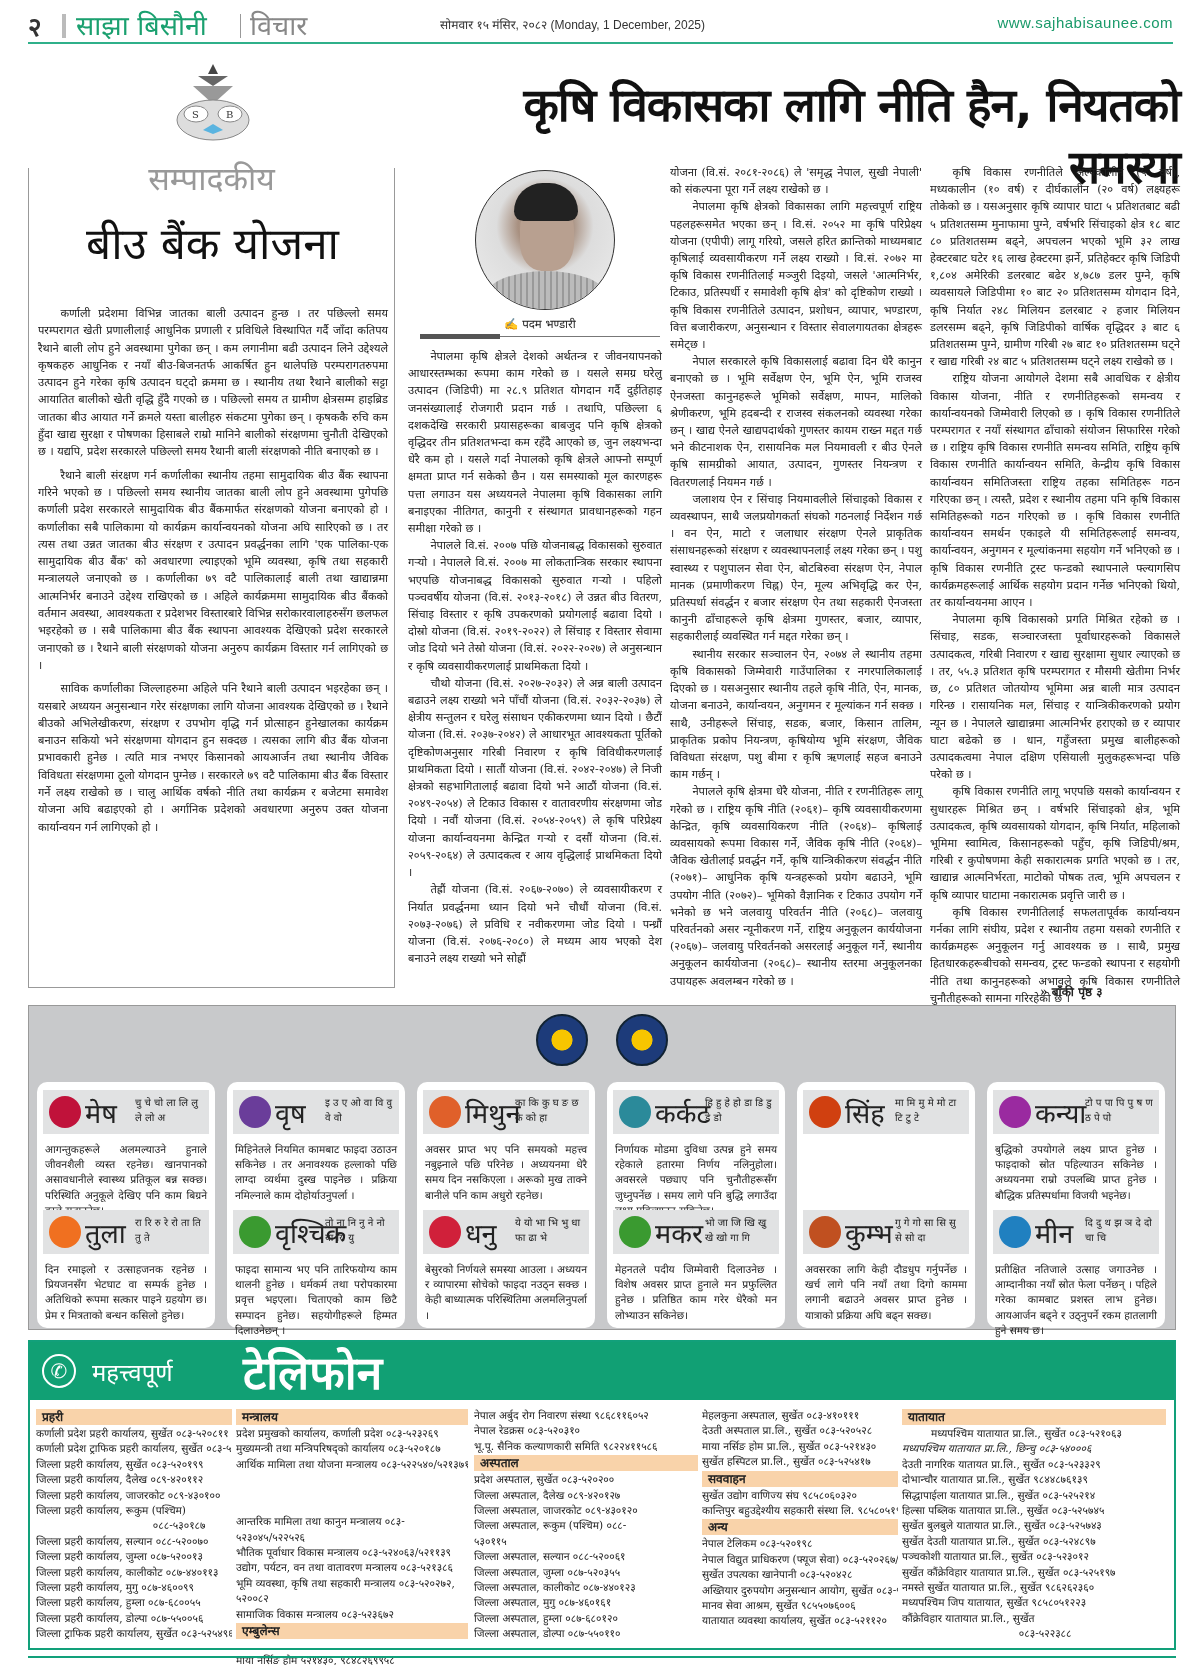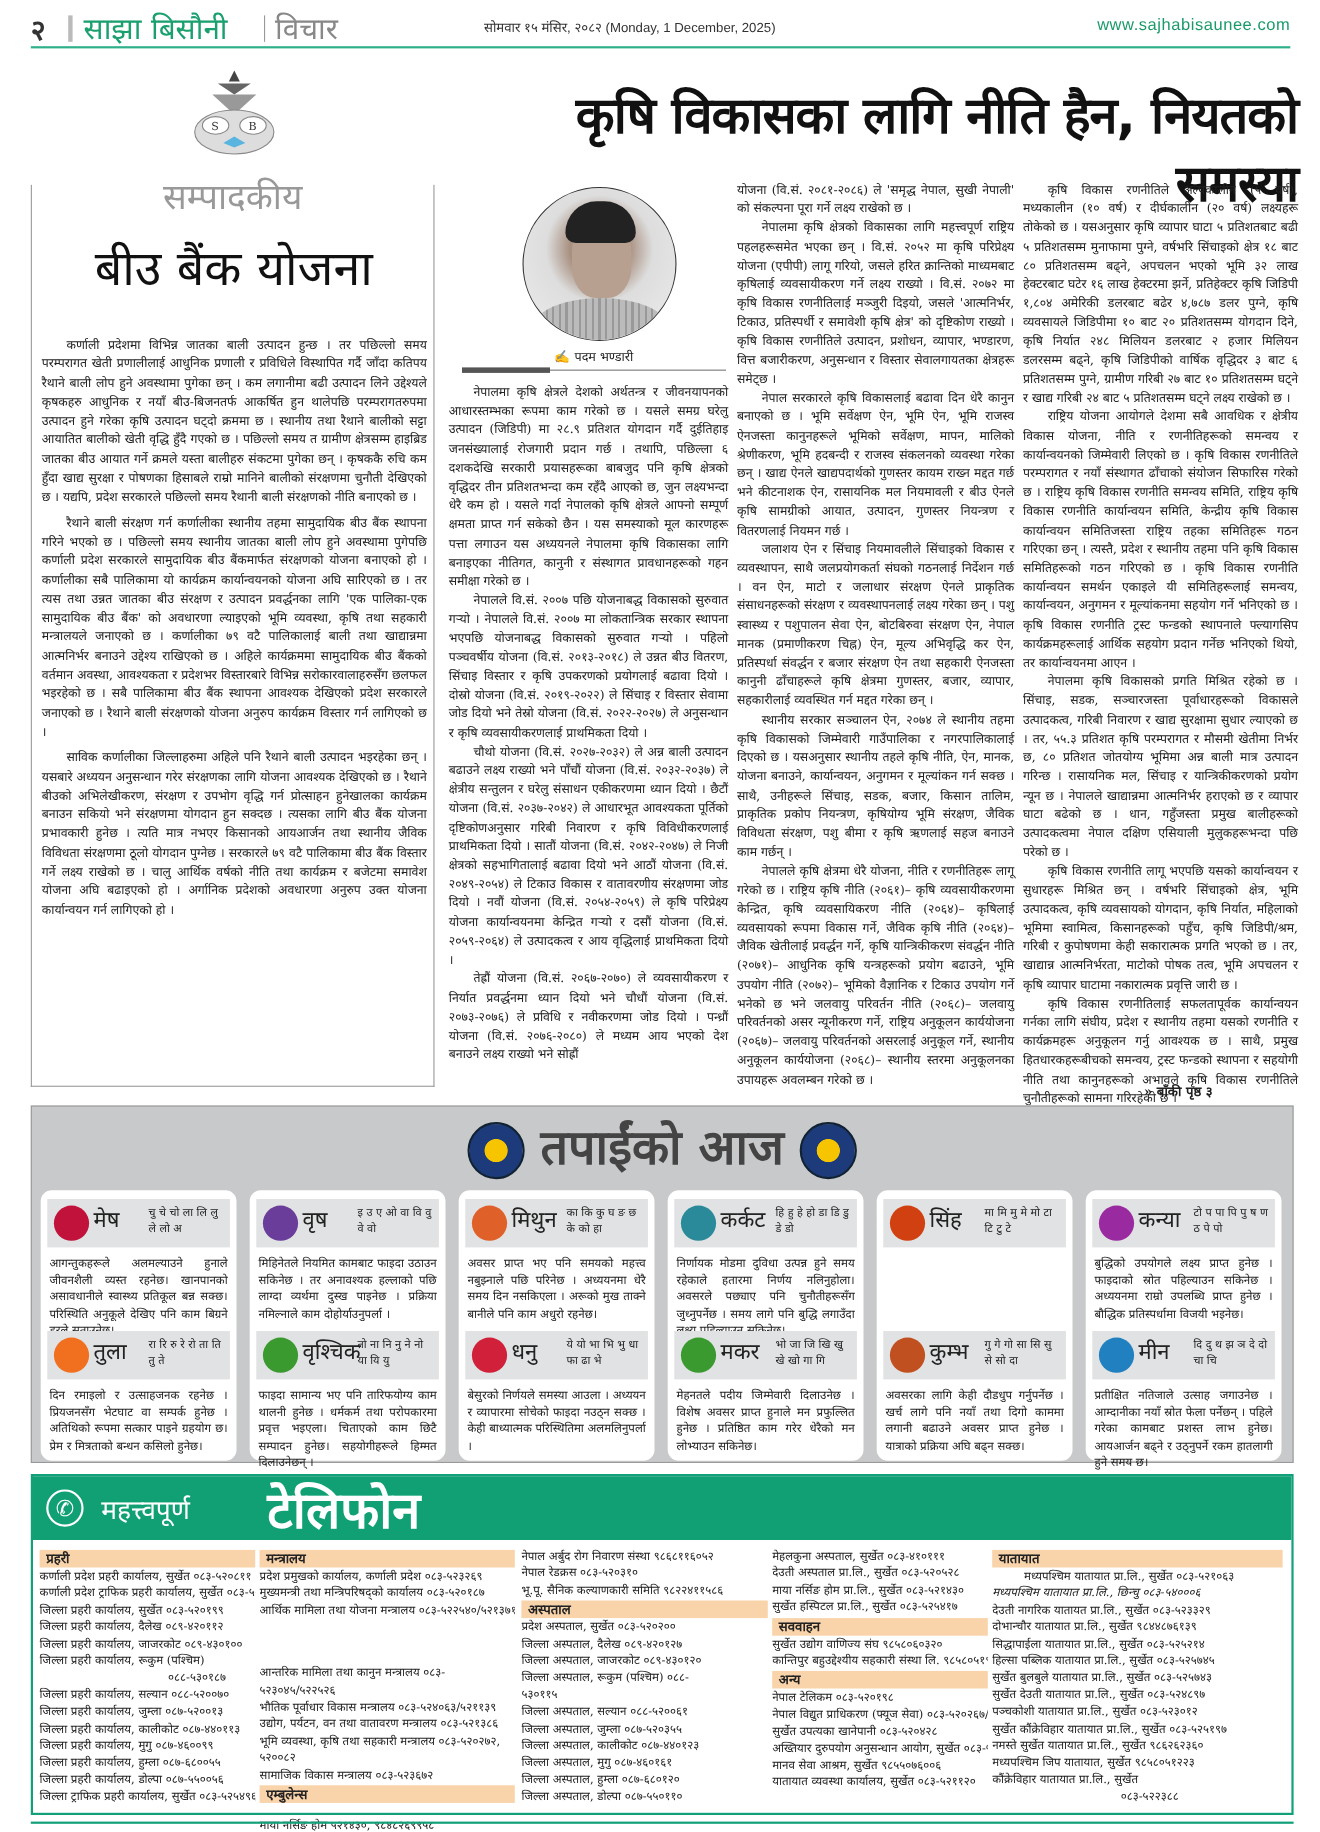--- a/index.html
+++ b/index.html
@@ -29,21 +29,21 @@
 .bybar2{position:absolute;left:420px;top:334px;width:80px;height:5px;background:#555}
 .col{position:absolute;font-size:11.2px;line-height:17.2px;text-align:justify}
 .col p{text-indent:2em}
 .more{position:absolute;left:1040px;top:983px;font-size:12px;font-weight:bold}
 .horo{position:absolute;left:28px;top:1005px;width:1148px;height:325px;background:#c8c9cb;border:1px solid #999}
 .horotitle{position:absolute;left:0;top:5px;width:100%;text-align:center;font-size:44px;font-weight:bold;color:#444;font-family:"DejaVu Sans",sans-serif}
 .wheel{display:inline-block;width:52px;height:52px;border-radius:50%;background:radial-gradient(circle,#f7c500 0 30%,#1d3b7a 32% 70%,#2a5aa0 72%);vertical-align:middle;margin:0 14px;border:2px solid #123}
 .hcard{position:absolute;width:178px;height:246px;background:#fff;border-radius:10px;top:76px}
 .sign{position:absolute;left:6px;width:166px;height:44px;background:#e1e2e3}
 .sign .ic{position:absolute;left:6px;top:6px;width:32px;height:32px;border-radius:50%}
-.sign .nm{position:absolute;left:42px;top:4px;font-size:20px;color:#222;font-family:"DejaVu Sans",sans-serif}
+.sign .nm{position:absolute;left:42px;top:4px;font-size:27px;color:#222;font-family:"DejaVu Sans",sans-serif}
 .sign .lt{position:absolute;right:6px;top:5px;width:68px;font-size:10px;line-height:15px;color:#222;text-align:left}
 .htext{position:absolute;left:8px;width:162px;font-size:10.5px;line-height:15.2px;text-align:justify}
 .tel{position:absolute;left:28px;top:1340px;width:1148px;height:310px;border:2px solid #12a07a}
 .telhdr{position:absolute;left:0;top:0;width:100%;height:58px;background:#11a074;color:#fff}
 .telicon{position:absolute;left:12px;top:12px;width:34px;height:34px;border:2px solid #fff;border-radius:50%;text-align:center;font-size:20px;line-height:30px}
 .tel1{position:absolute;left:62px;top:13px;font-size:24px;font-family:"DejaVu Sans",sans-serif}
 .tel2{position:absolute;left:213px;top:-2px;font-size:46px;font-weight:bold;font-family:"DejaVu Sans",sans-serif}
 .tcol{position:absolute;top:66px;font-size:10.5px;line-height:15.4px;white-space:nowrap}
 .tcat{background:#f9d3aa;font-weight:bold;padding-left:6px;font-size:12px;line-height:16px;margin:1px 0}
 .bottomline{position:absolute;left:28px;top:1656px;width:1148px;height:2px;background:#12a07a}
@@ -109,21 +109,21 @@
 <div class="col" style="left:930px;top:164px;width:250px">
   <p>कृषि विकास रणनीतिले अल्पकालीन (५ वर्ष), मध्यकालीन (१० वर्ष) र दीर्घकालीन (२० वर्ष) लक्ष्यहरू तोकेको छ । यसअनुसार कृषि व्यापार घाटा ५ प्रतिशतबाट बढी ५ प्रतिशतसम्म मुनाफामा पुग्ने, वर्षभरि सिंचाइको क्षेत्र १८ बाट ८० प्रतिशतसम्म बढ्ने, अपचलन भएको भूमि ३२ लाख हेक्टरबाट घटेर १६ लाख हेक्टरमा झर्ने, प्रतिहेक्टर कृषि जिडिपी १,८०४ अमेरिकी डलरबाट बढेर ४,७८७ डलर पुग्ने, कृषि व्यवसायले जिडिपीमा १० बाट २० प्रतिशतसम्म योगदान दिने, कृषि निर्यात २४८ मिलियन डलरबाट २ हजार मिलियन डलरसम्म बढ्ने, कृषि जिडिपीको वार्षिक वृद्धिदर ३ बाट ६ प्रतिशतसम्म पुग्ने, ग्रामीण गरिबी २७ बाट १० प्रतिशतसम्म घट्ने र खाद्य गरिबी २४ बाट ५ प्रतिशतसम्म घट्ने लक्ष्य राखेको छ ।</p>
   <p>राष्ट्रिय योजना आयोगले देशमा सबै आवधिक र क्षेत्रीय विकास योजना, नीति र रणनीतिहरूको समन्वय र कार्यान्वयनको जिम्मेवारी लिएको छ । कृषि विकास रणनीतिले परम्परागत र नयाँ संस्थागत ढाँचाको संयोजन सिफारिस गरेको छ । राष्ट्रिय कृषि विकास रणनीति समन्वय समिति, राष्ट्रिय कृषि विकास रणनीति कार्यान्वयन समिति, केन्द्रीय कृषि विकास कार्यान्वयन समितिजस्ता राष्ट्रिय तहका समितिहरू गठन गरिएका छन् । त्यस्तै, प्रदेश र स्थानीय तहमा पनि कृषि विकास समितिहरूको गठन गरिएको छ । कृषि विकास रणनीति कार्यान्वयन समर्थन एकाइले यी समितिहरूलाई समन्वय, कार्यान्वयन, अनुगमन र मूल्यांकनमा सहयोग गर्ने भनिएको छ । कृषि विकास रणनीति ट्रस्ट फन्डको स्थापनाले फ्ल्यागसिप कार्यक्रमहरूलाई आर्थिक सहयोग प्रदान गर्नेछ भनिएको थियो, तर कार्यान्वयनमा आएन ।</p>
   <p>नेपालमा कृषि विकासको प्रगति मिश्रित रहेको छ । सिंचाइ, सडक, सञ्चारजस्ता पूर्वाधारहरूको विकासले उत्पादकत्व, गरिबी निवारण र खाद्य सुरक्षामा सुधार ल्याएको छ । तर, ५५.३ प्रतिशत कृषि परम्परागत र मौसमी खेतीमा निर्भर छ, ८० प्रतिशत जोतयोग्य भूमिमा अन्न बाली मात्र उत्पादन गरिन्छ । रासायनिक मल, सिंचाइ र यान्त्रिकीकरणको प्रयोग न्यून छ । नेपालले खाद्यान्नमा आत्मनिर्भर हराएको छ र व्यापार घाटा बढेको छ । धान, गहुँजस्ता प्रमुख बालीहरूको उत्पादकत्वमा नेपाल दक्षिण एसियाली मुलुकहरूभन्दा पछि परेको छ ।</p>
   <p>कृषि विकास रणनीति लागू भएपछि यसको कार्यान्वयन र सुधारहरू मिश्रित छन् । वर्षभरि सिंचाइको क्षेत्र, भूमि उत्पादकत्व, कृषि व्यवसायको योगदान, कृषि निर्यात, महिलाको भूमिमा स्वामित्व, किसानहरूको पहुँच, कृषि जिडिपी/श्रम, गरिबी र कुपोषणमा केही सकारात्मक प्रगति भएको छ । तर, खाद्यान्न आत्मनिर्भरता, माटोको पोषक तत्व, भूमि अपचलन र कृषि व्यापार घाटामा नकारात्मक प्रवृत्ति जारी छ ।</p>
   <p>कृषि विकास रणनीतिलाई सफलतापूर्वक कार्यान्वयन गर्नका लागि संघीय, प्रदेश र स्थानीय तहमा यसको रणनीति र कार्यक्रमहरू अनुकूलन गर्नु आवश्यक छ । साथै, प्रमुख हितधारकहरूबीचको समन्वय, ट्रस्ट फन्डको स्थापना र सहयोगी नीति तथा कानुनहरूको अभावले कृषि विकास रणनीतिले चुनौतीहरूको सामना गरिरहेको छ ।</p>
 </div>
 <div class="more">»  बाँकी पृष्ठ ३</div>
 
 <div class="horo">
-  <div class="horotitle"><span class="wheel"></span><span>तपाईंको आज</span><span class="wheel"></span></div>
+  <div class="horotitle"><span class="wheel"></span><span class="wheel"></span></div>
   <div id="horo-cards">
       <div class="hcard" style="left: 8px;">
         <div class="sign" style="top: 8px;">
           <span class="ic" style="background:#c0123a"></span>
           <span class="nm">मेष</span>
           <span class="lt">चु चे चो ला लि लु ले लो अ</span>
         </div>
         <div class="htext" style="top: 60px;">आगन्तुकहरूले अलमल्याउने हुनाले जीवनशैली व्यस्त रहनेछ। खानपानको असावधानीले स्वास्थ्य प्रतिकूल बन्न सक्छ। परिस्थिति अनुकूले देखिए पनि काम बिग्रने डरले सताउनेछ।</div>
         <div class="sign" style="top: 128px;">
           <span class="ic" style="background:#f07020"></span>

